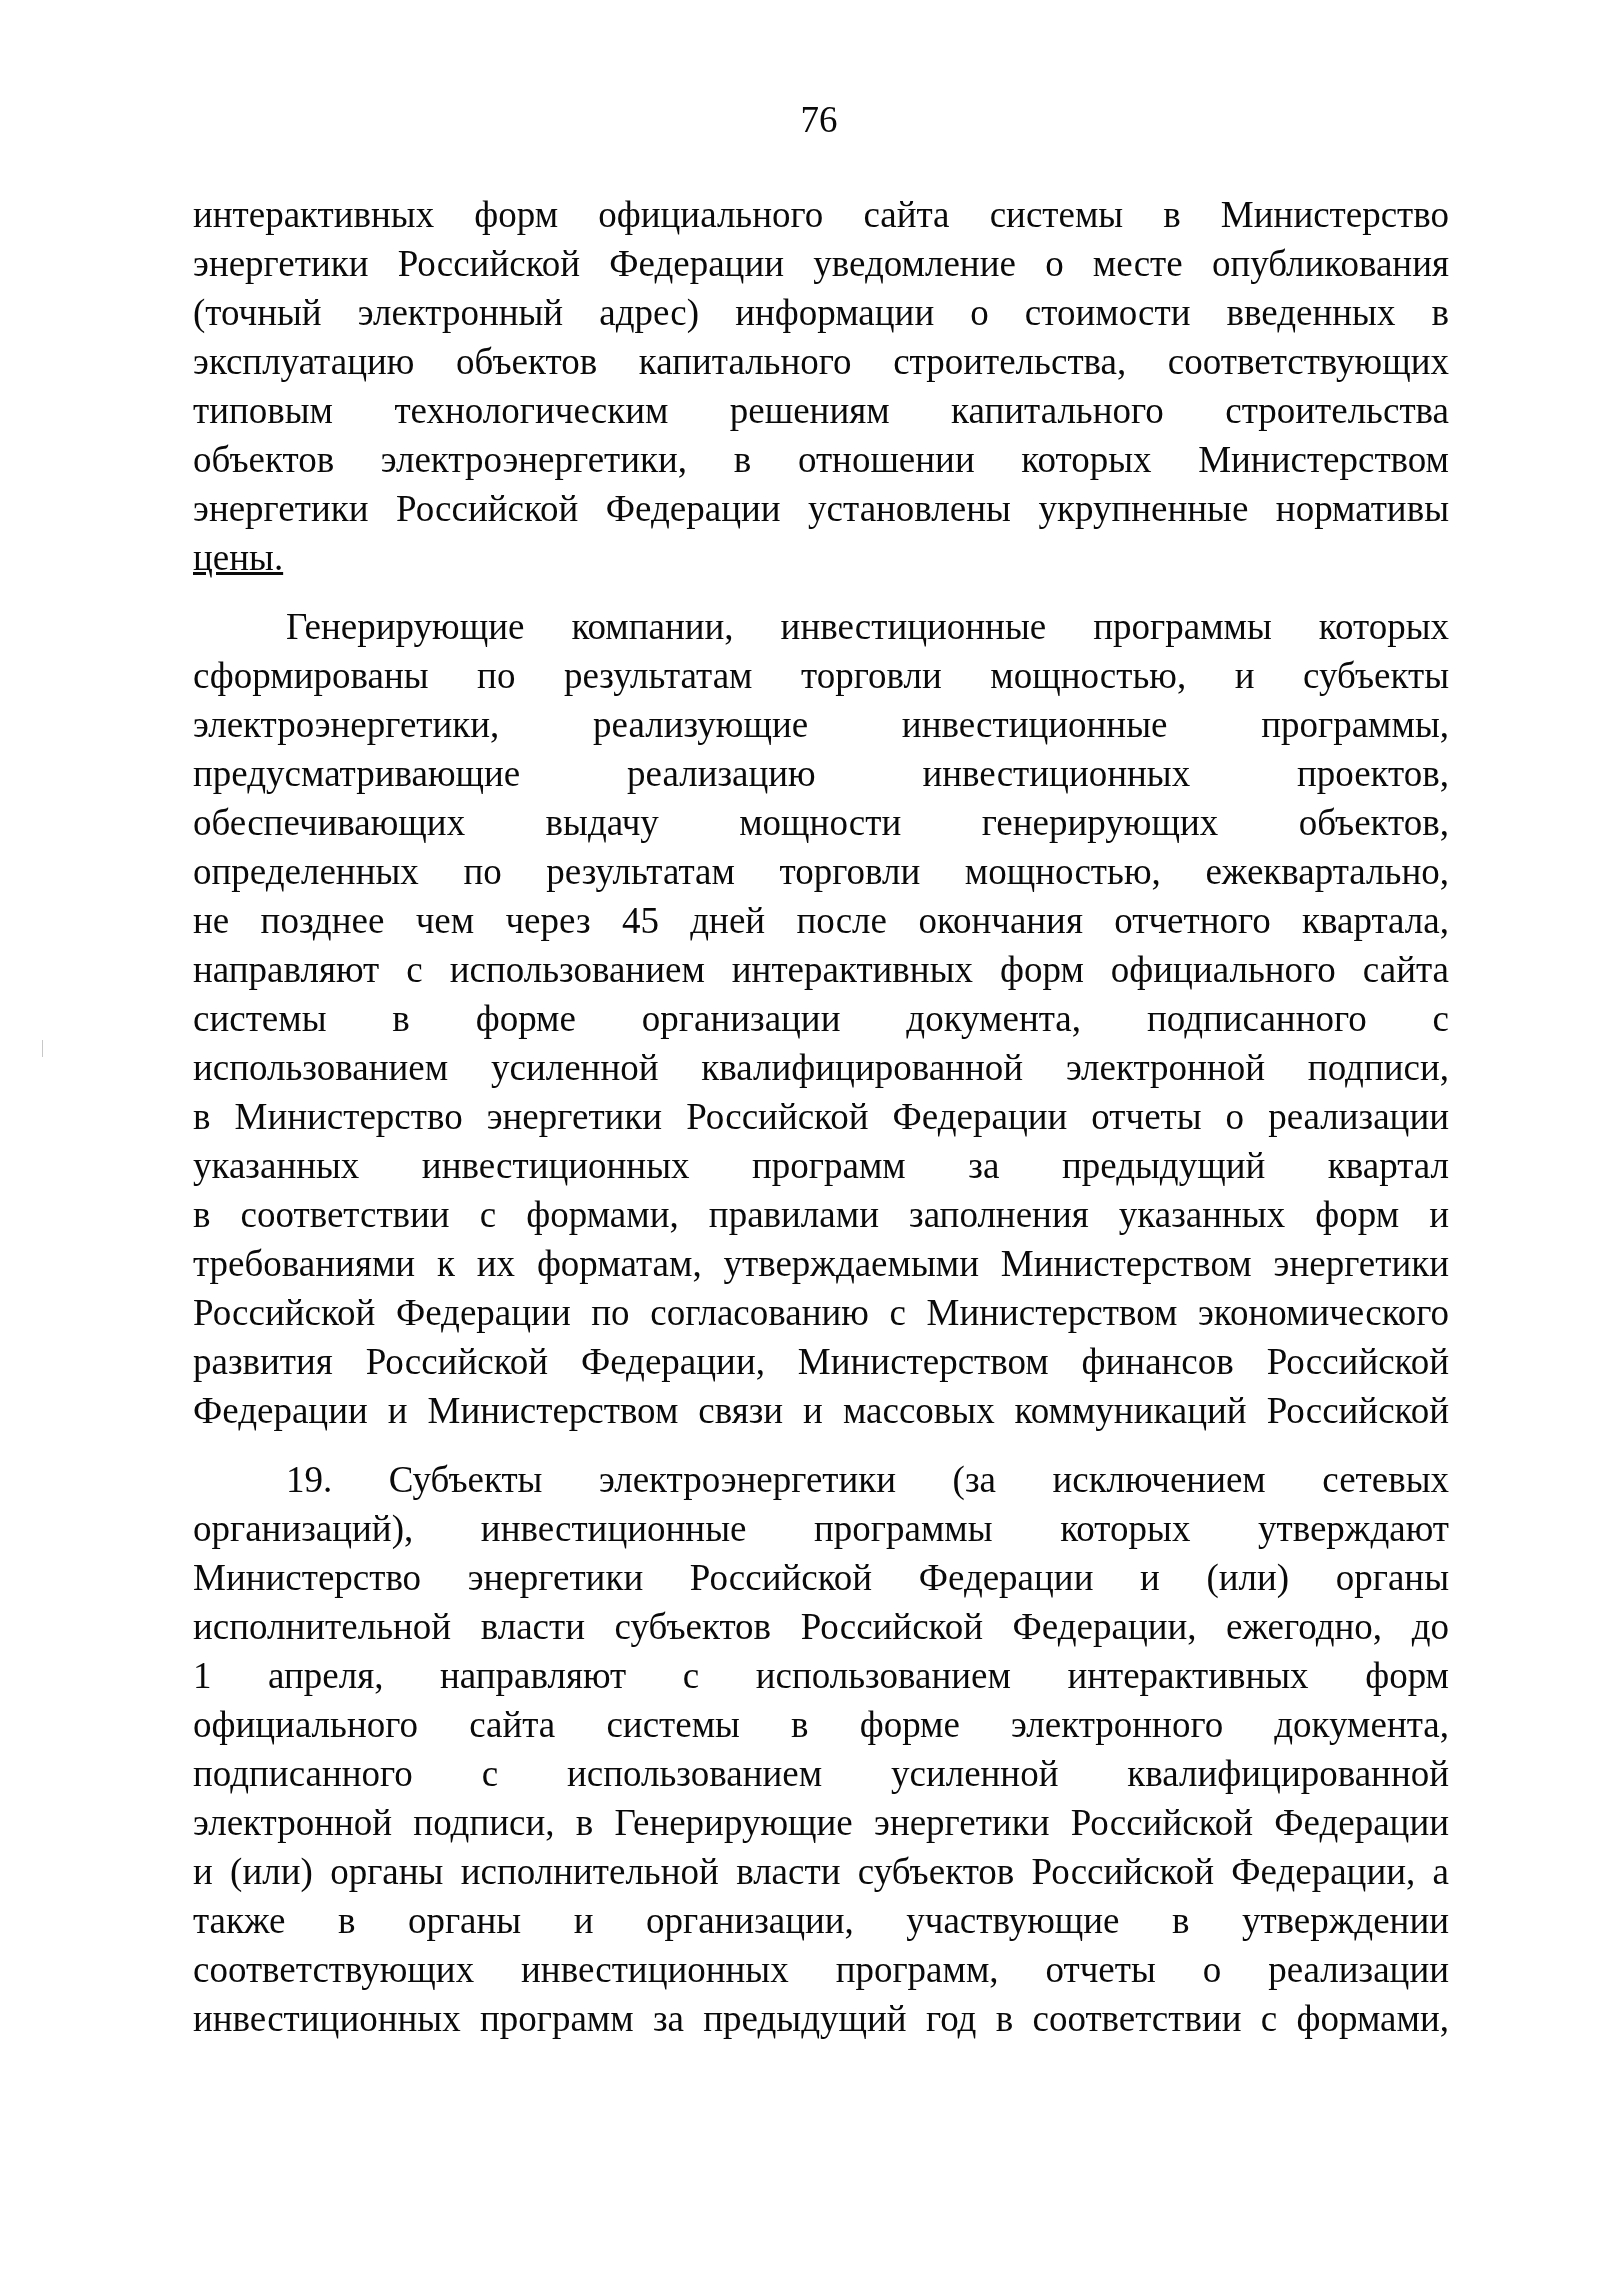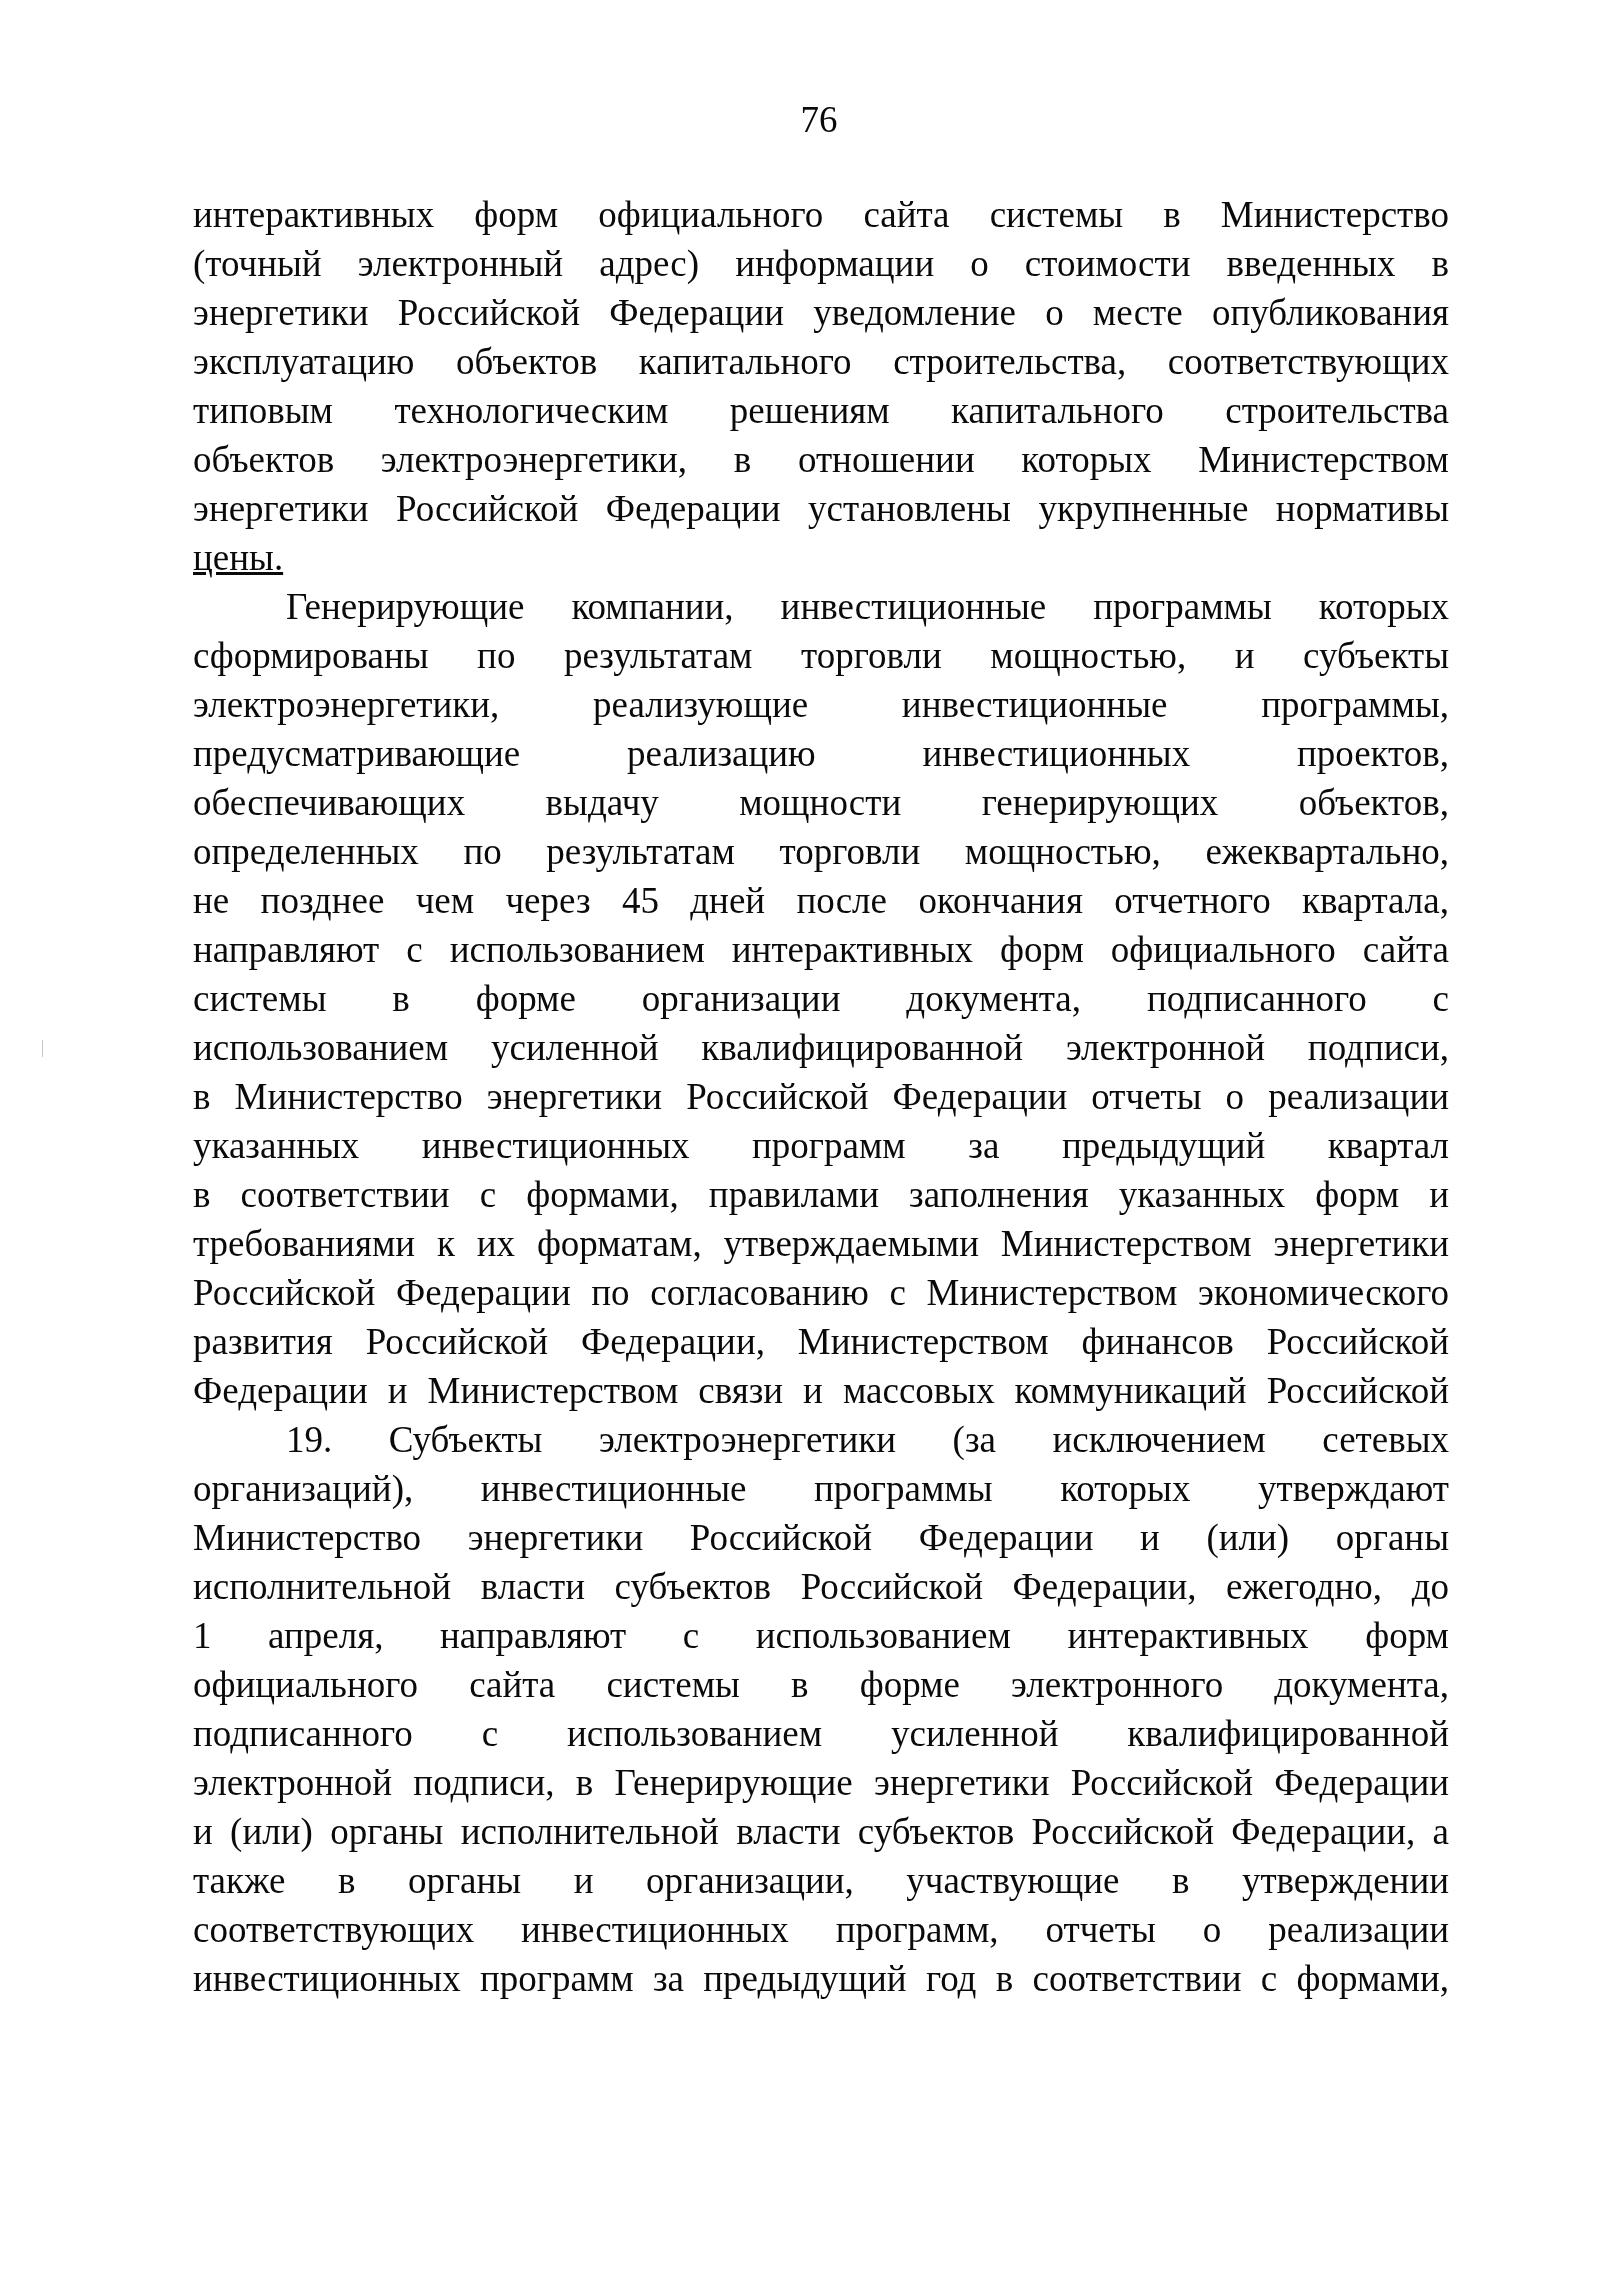--- a/index.html
+++ b/index.html
@@ -47,20 +47,21 @@
       text-align-last: justify;
       white-space: nowrap;
       overflow: visible;
     }
     .line.last {
       text-align-last: left;
       text-decoration: underline;
     }
     .line.indent {
       padding-left: 93px;
+      margin-top: 20px;
     }
     .paragraph {
       display: block;
     }
     .scan-mark {
       position: absolute;
       left: 34px;
       top: 1040px;
       width: 1.3px;
       height: 17px;
@@ -73,22 +74,22 @@
 <div class="page">
 
   <div class="page-number">76</div>
 
   <div class="scan-mark"></div>
 
   <div class="body-text">
 
     <div class="paragraph">
       <span class="line">интерактивных форм официального сайта системы в Министерство</span>
+      <span class="line">энергетики Российской Федерации уведомление о месте опубликования</span>
       <span class="line">(точный электронный адрес) информации о стоимости введенных в</span>
-      <span class="line">энергетики Российской Федерации уведомление о месте опубликования</span>
       <span class="line">эксплуатацию объектов капитального строительства, соответствующих</span>
       <span class="line">типовым технологическим решениям капитального строительства</span>
       <span class="line">объектов электроэнергетики, в отношении которых Министерством</span>
       <span class="line">энергетики Российской Федерации установлены укрупненные нормативы</span>
       <span class="line last">цены.</span>
     </div>
 
     <div class="paragraph">
       <span class="line indent">Генерирующие компании, инвестиционные программы которых</span>
       <span class="line">сформированы по результатам торговли мощностью, и субъекты</span>

